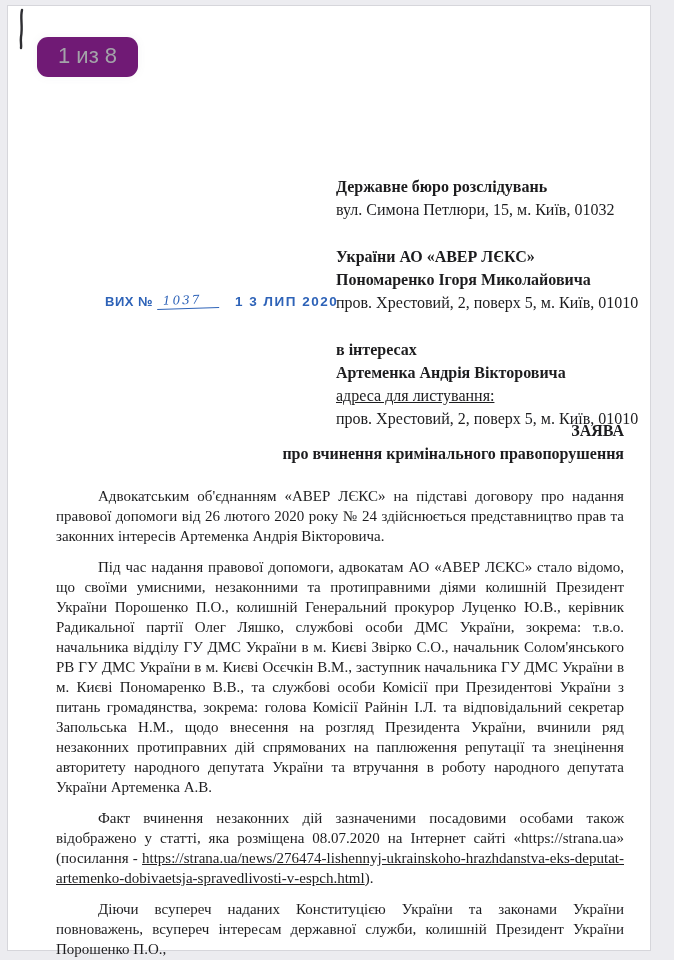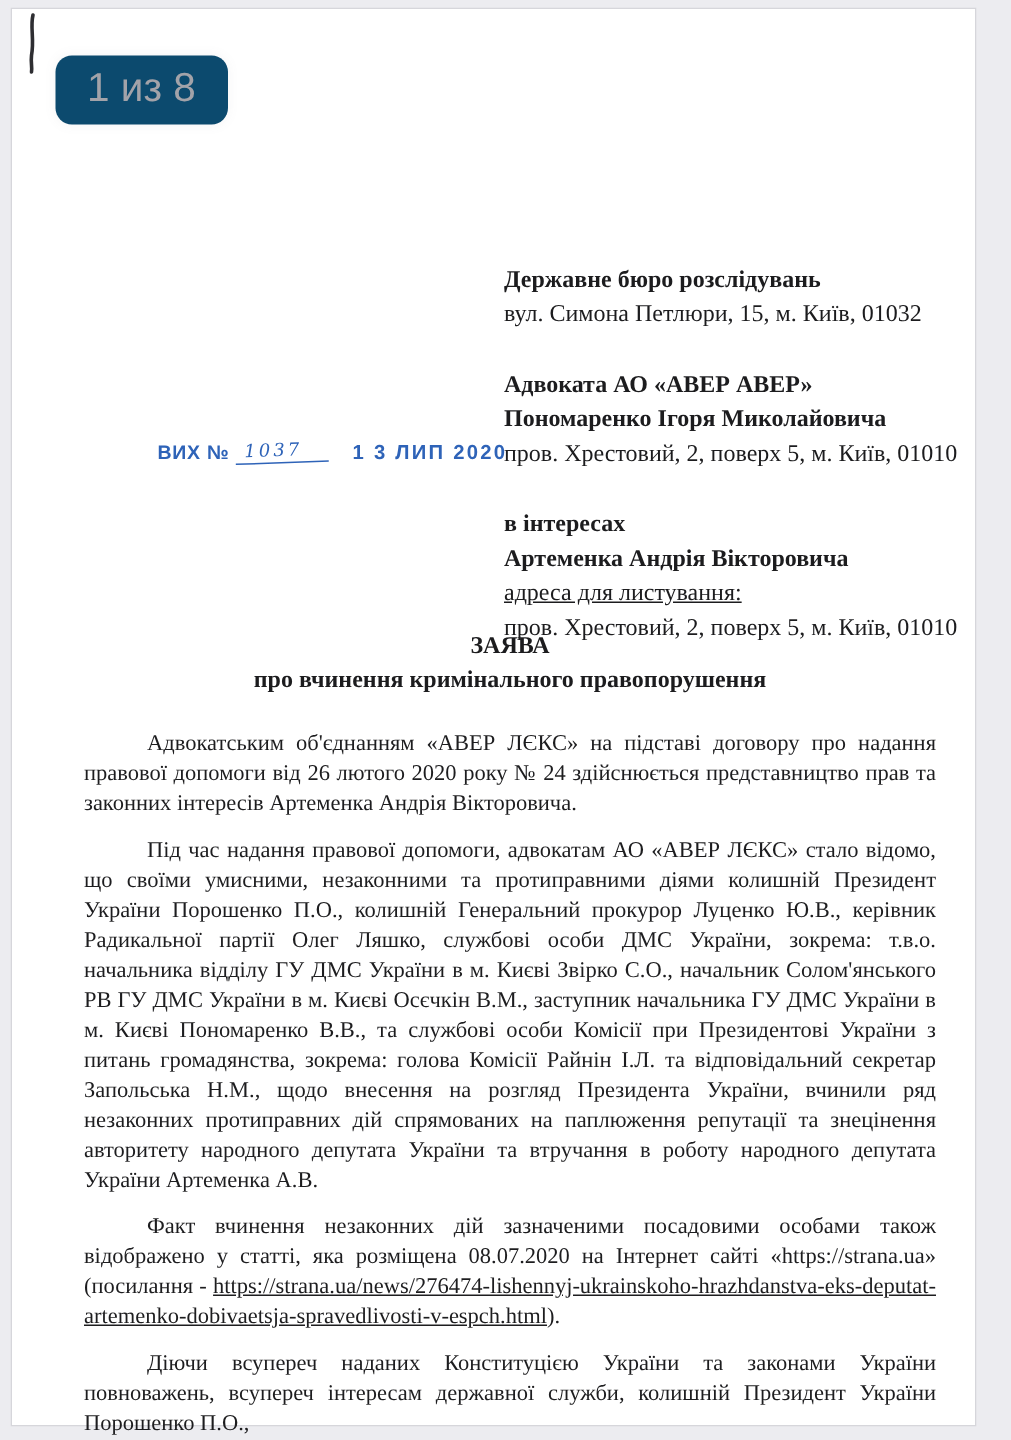--- a/index.html
+++ b/index.html
@@ -22,26 +22,26 @@
   }
 
   
   .pen-mark { position: absolute; left: 8px; top: 2px; }
 
   
   .badge {
     position: absolute;
     left: 29px; top: 31px;
     padding: 7px 21px 9px 21px;
-    background: #0c4a6e;
+    background: #701a75;
     border-radius: 11px;
     box-shadow: 0 0 8px rgba(120,120,130,0.08);
     color: #a3a3a9;
     font-family: "Liberation Sans", sans-serif;
-    font-size: 27px;
+    font-size: 22px;
     line-height: 1.1;
   }
 
   
   .recipient {
     position: absolute;
     left: 328px; top: 147px;
     width: 305px;
     font-size: 16px;
     line-height: 23px;
@@ -81,21 +81,21 @@
     margin-left: 16px;
     font-size: 13.5px;
     letter-spacing: 1.5px;
   }
 
   
   .doc-title {
     position: absolute;
     left: 48px; top: 413px;
     width: 568px;
-    text-align: center;
+    text-align: right;
     font-weight: bold;
     font-size: 16px;
     line-height: 23px;
     color: #1c1c1e;
   }
 
   
   .doc-body {
     position: absolute;
     left: 48px; top: 479px;
@@ -128,21 +128,21 @@
     </span>
 
     <div class="badge">1 из 8</div>
 
     <div class="recipient">
         <div class="rcpt-group">
           <div class="rcpt-line b">Державне бюро розслідувань</div>
           <div class="rcpt-line">вул. Симона Петлюри, 15, м. Київ, 01032</div>
         </div>
         <div class="rcpt-group">
-          <div class="rcpt-line b">Адвоката АО «АВЕР АВЕР»</div>
+          <div class="rcpt-line b">України АО «АВЕР ЛЄКС»</div>
           <div class="rcpt-line b">Пономаренко Ігоря Миколайовича</div>
           <div class="rcpt-line">пров. Хрестовий, 2, поверх 5, м. Київ, 01010</div>
         </div>
         <div class="rcpt-group">
           <div class="rcpt-line b">в інтересах</div>
           <div class="rcpt-line b">Артеменка Андрія Вікторовича</div>
           <div class="rcpt-line u">адреса для листування:</div>
           <div class="rcpt-line">пров. Хрестовий, 2, поверх 5, м. Київ, 01010</div>
         </div>
       </div>

